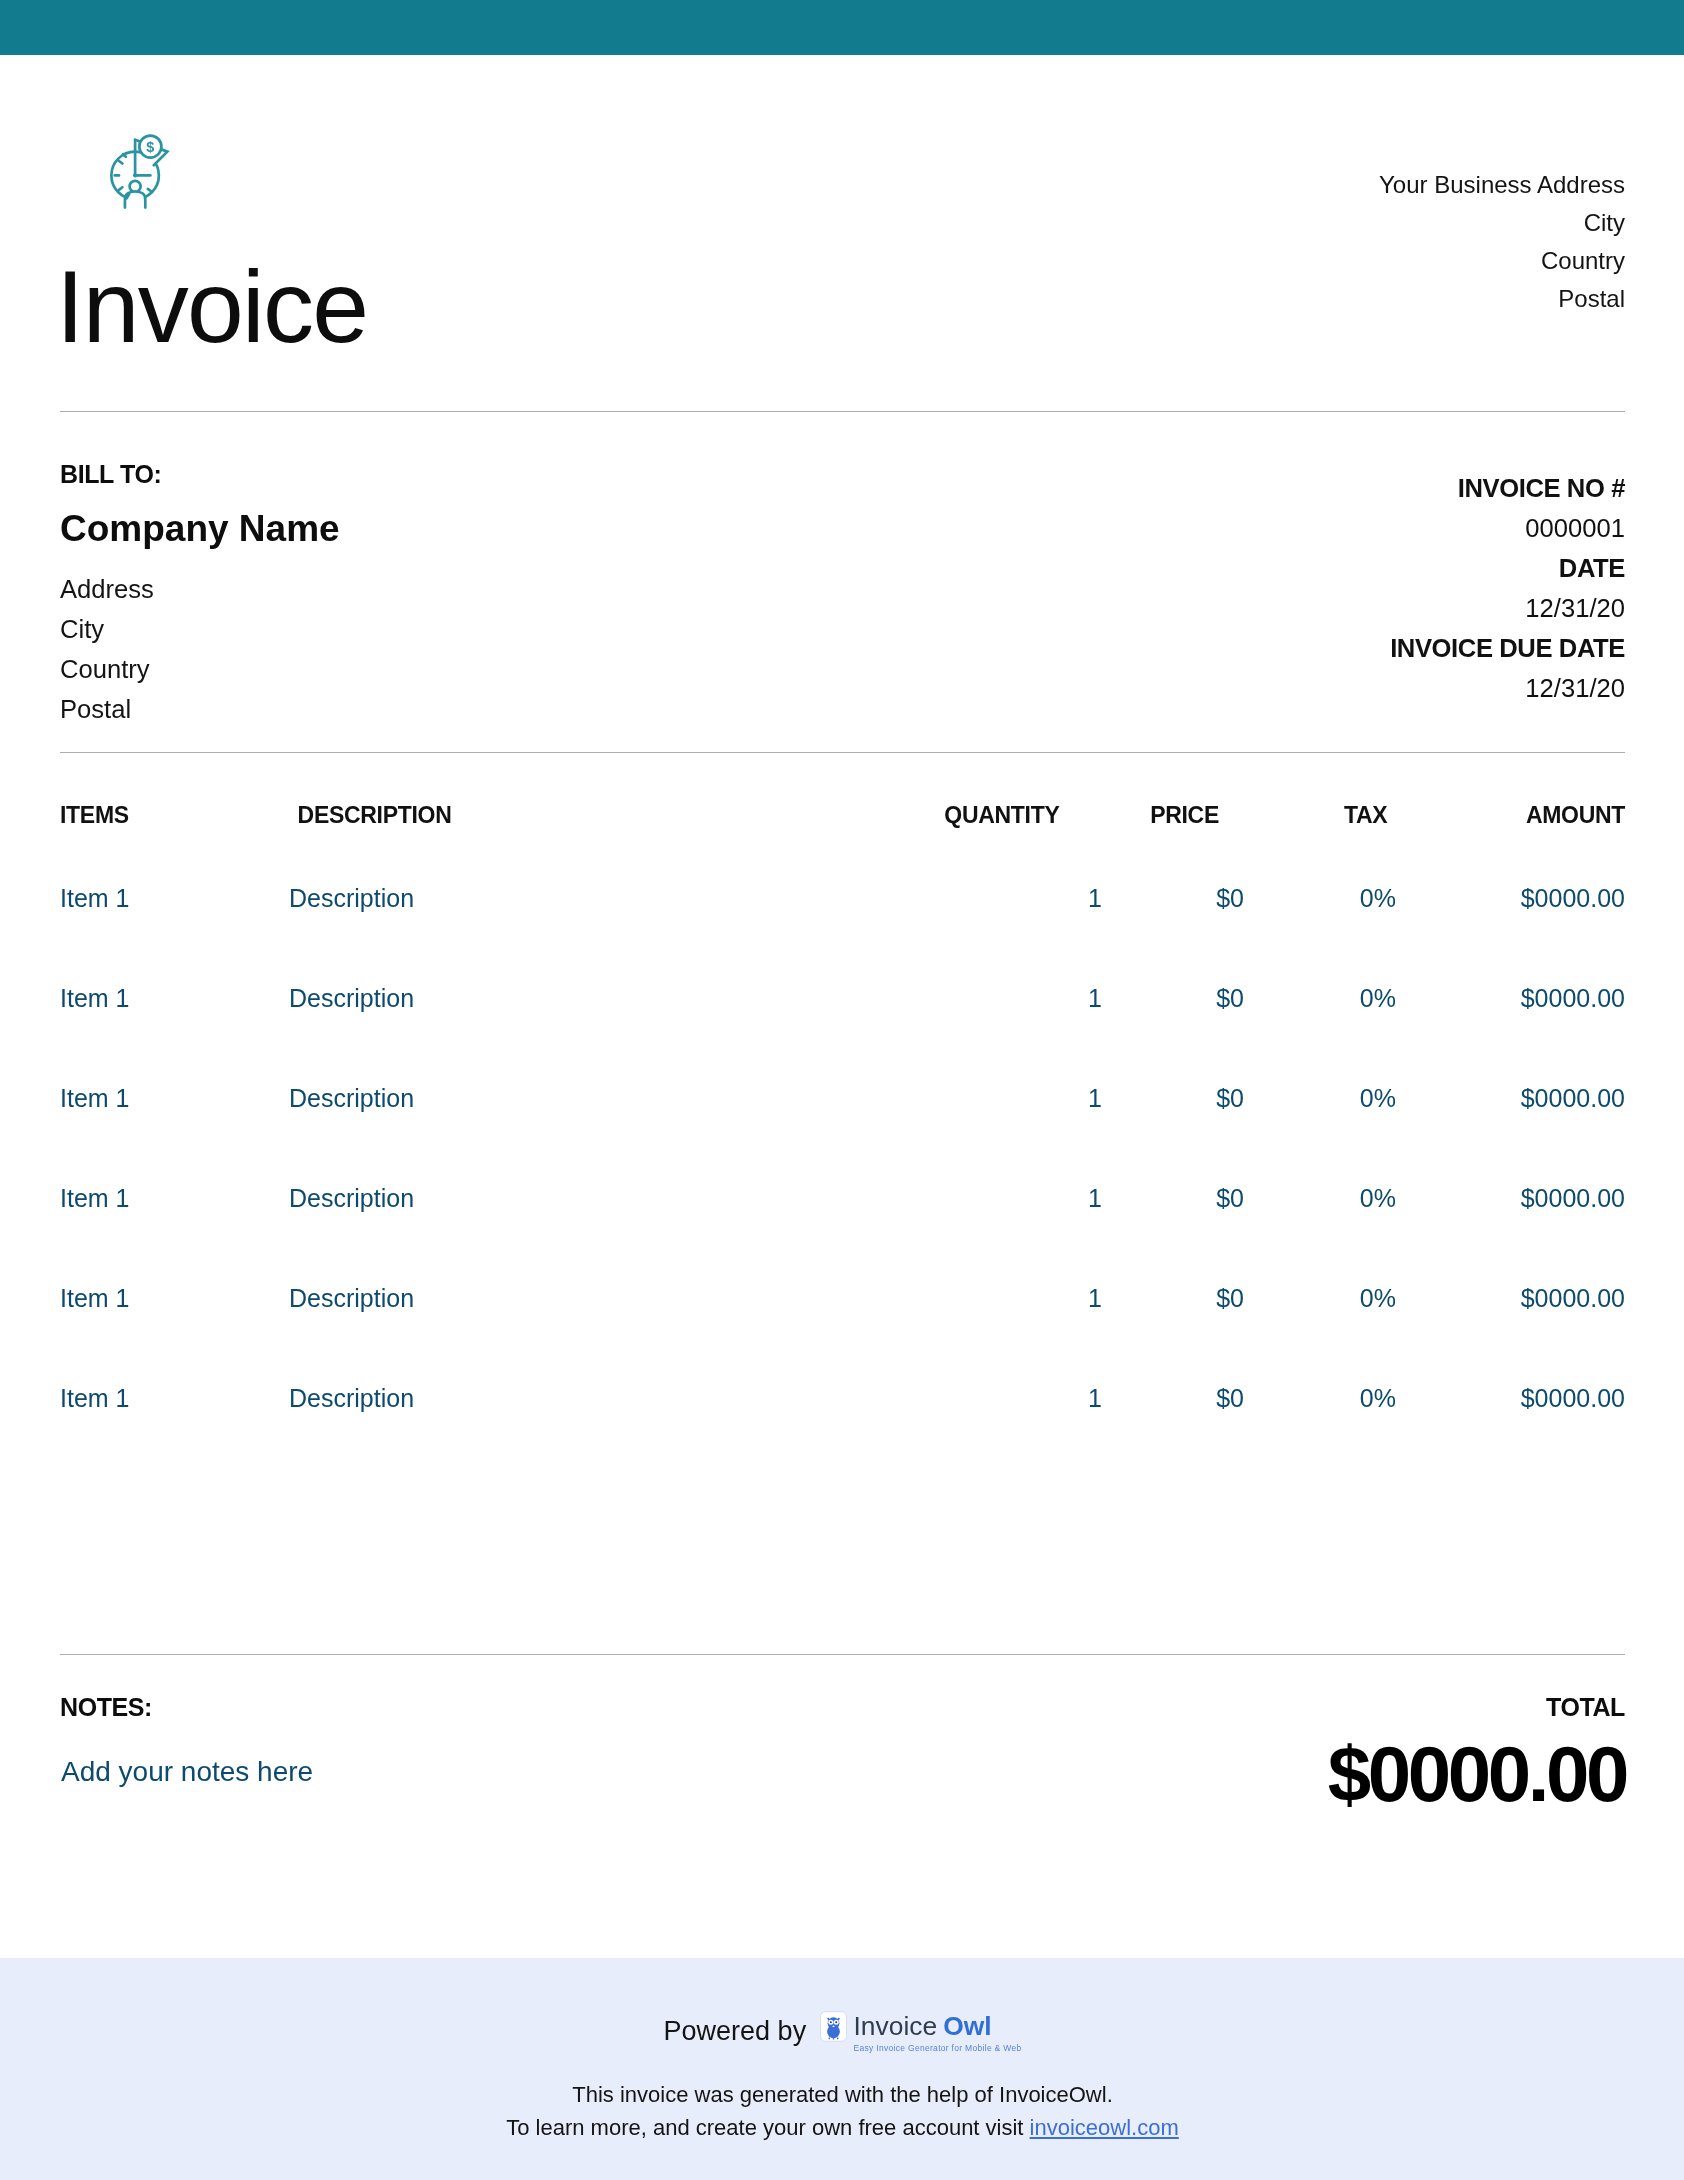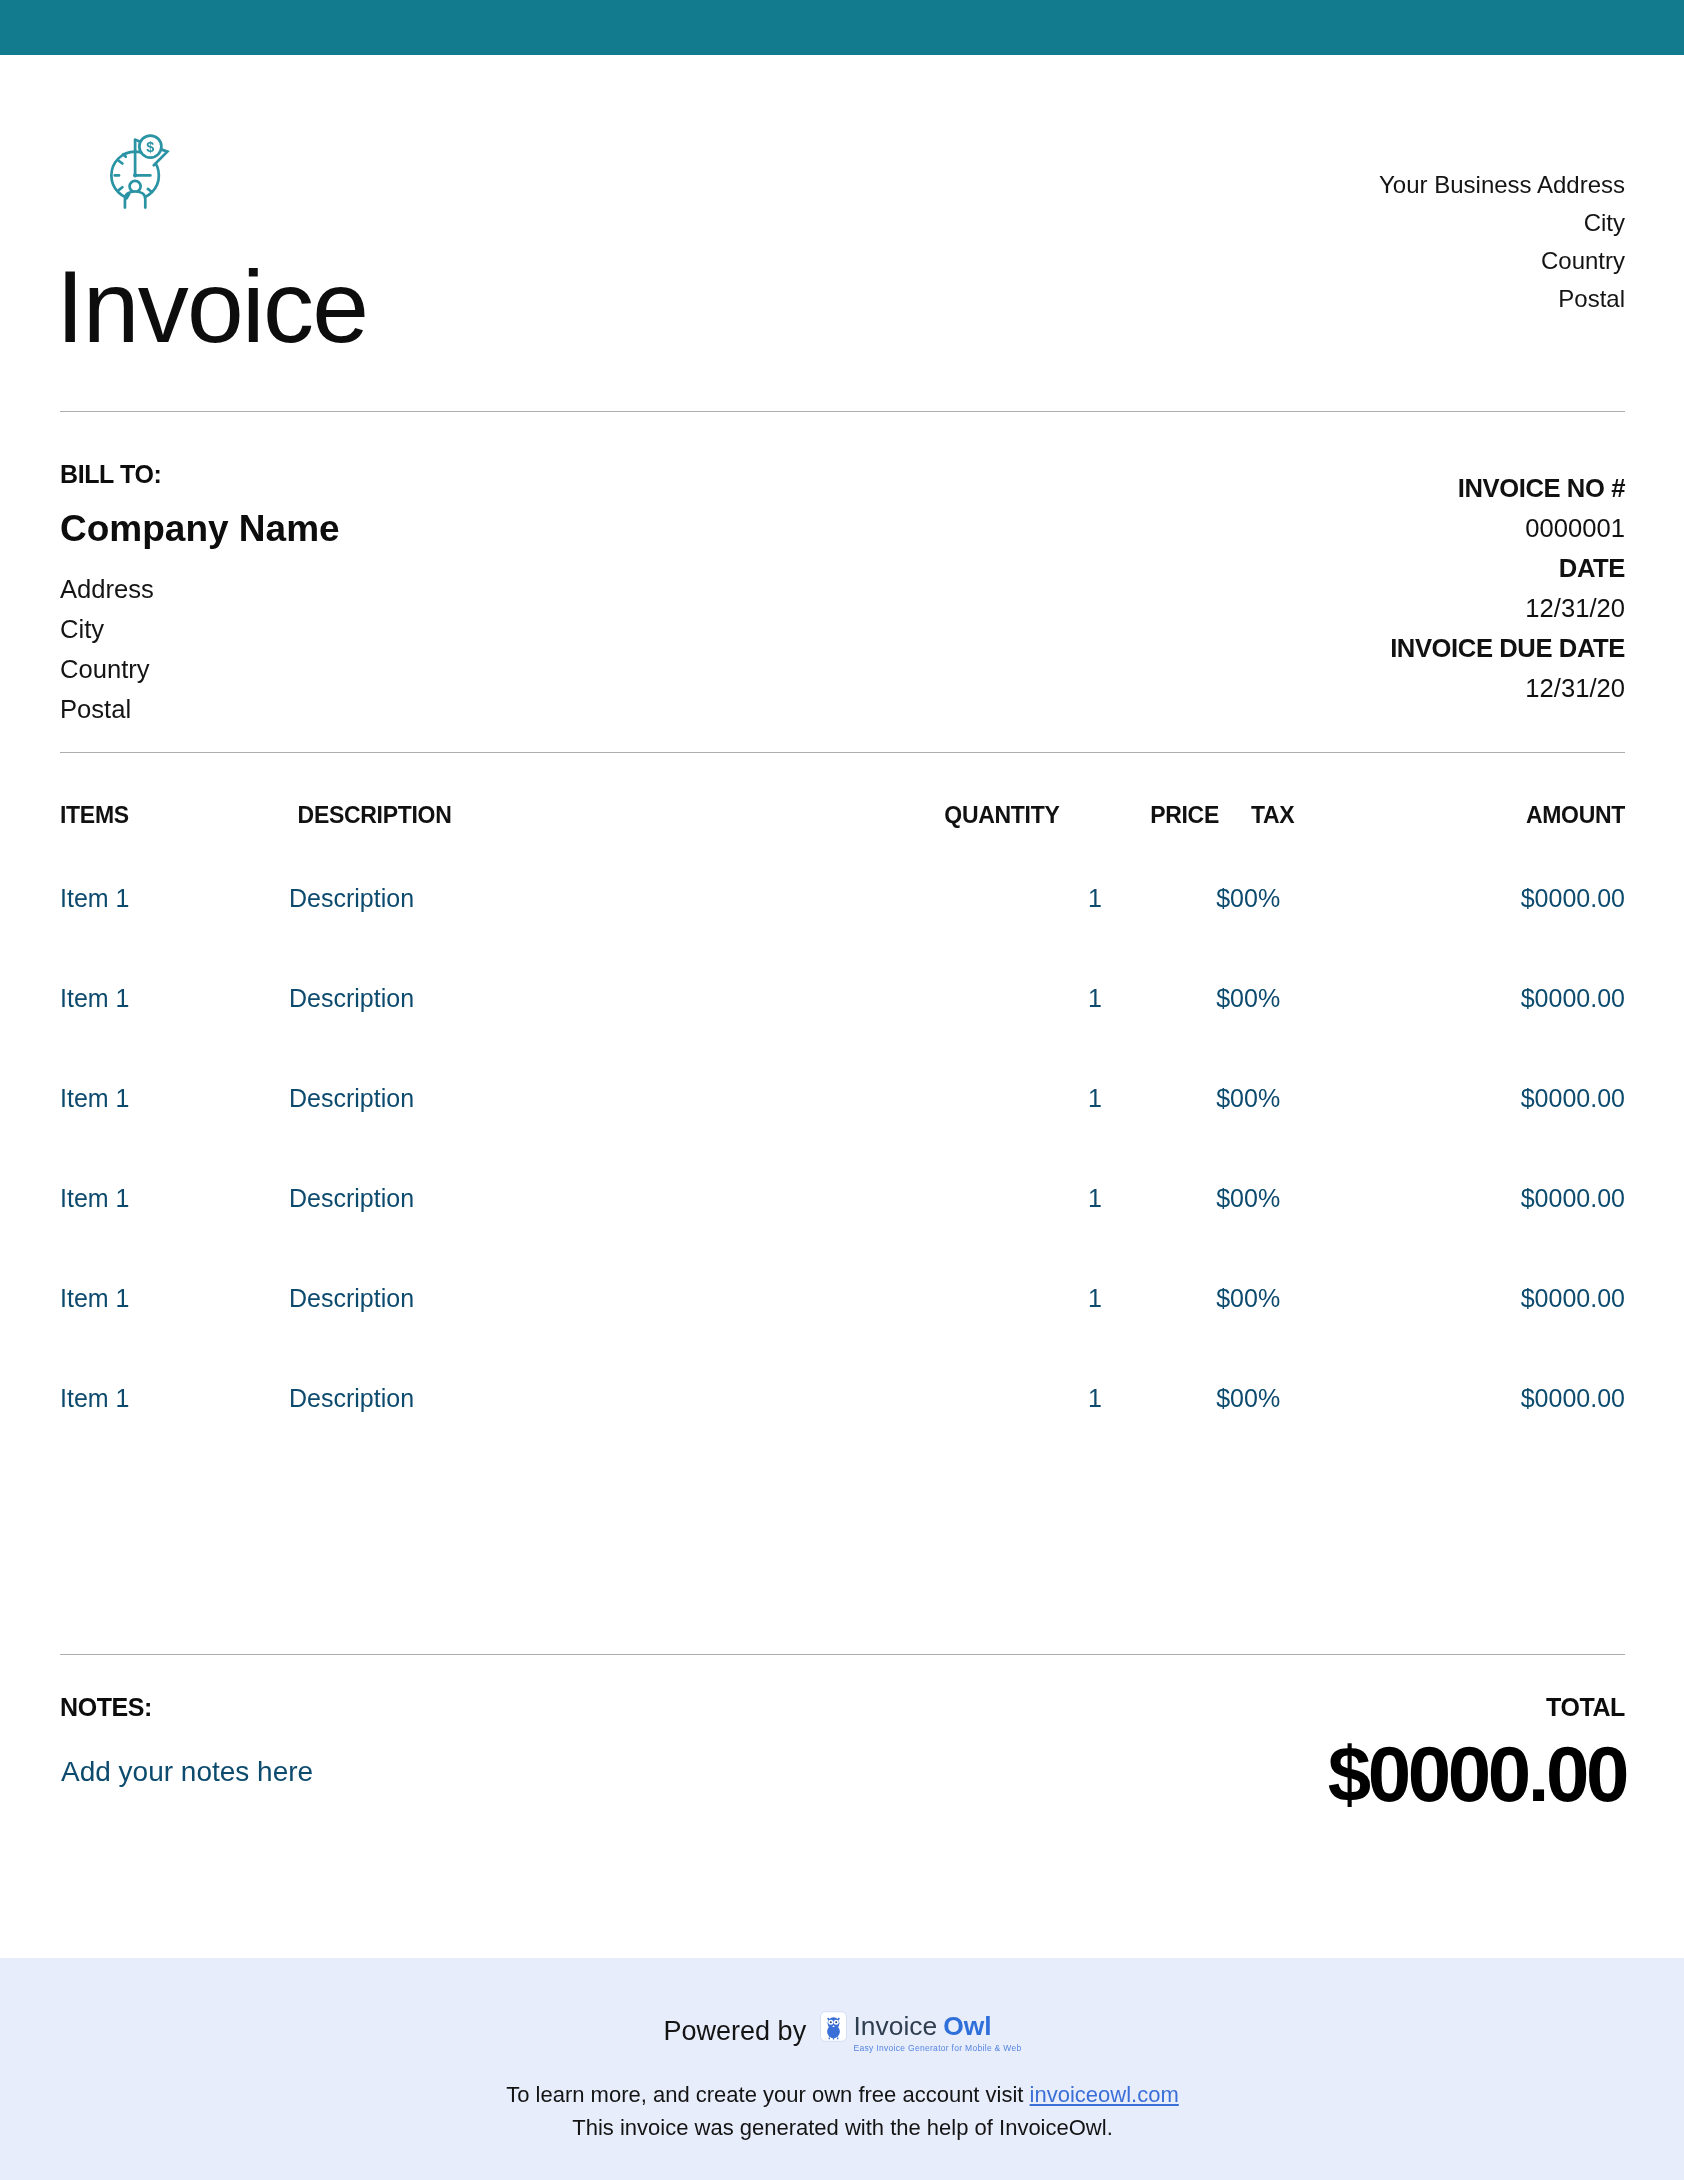--- a/index.html
+++ b/index.html
@@ -28,21 +28,21 @@
   .meta .label{font-weight:700;letter-spacing:-0.4px;}
   
   .thead,.trow{position:absolute;left:60px;right:60px;display:flex;align-items:baseline;}
   .thead{top:802px;font-size:23px;font-weight:700;letter-spacing:-0.3px;gap:32px;}
   .rows{position:absolute;left:60px;right:60px;top:884px;}
   .trow{position:static;display:flex;height:100px;font-size:25px;color:#0c4a6e;}
   .c-items{width:229px;text-align:left;}
   .c-desc{width:623px;text-align:left;}
   .c-qty{width:190px;text-align:right;}
   .c-price{width:142px;text-align:right;}
-  .c-tax{width:152px;text-align:left;}
+  .c-tax{width:152px;text-align:right;}
   .c-amount{width:229px;text-align:right;}
   
   .notes-label{position:absolute;left:60px;top:1693px;}
   .total-label{position:absolute;right:60px;top:1693px;}
   .notes-text{position:absolute;left:61px;top:1756px;font-size:28px;color:#0c4a6e;}
   .total-value{position:absolute;right:59px;top:1729px;font-size:78px;font-weight:700;
                letter-spacing:-3.4px;color:#000;}
   
   .footer{position:absolute;left:0;right:0;top:1958px;bottom:0;background:#E8EDFB;
           display:flex;flex-direction:column;align-items:center;}
@@ -210,23 +210,23 @@
         <span class="brand-text">
           <span class="brand-row">
             <span class="brand-invoice">Invoice</span>
             <span class="brand-owl">Owl</span>
           </span>
           <span class="brand-tagline">Easy Invoice Generator for Mobile &amp; Web</span>
         </span>
       </span>
     </div>
     <div class="footer-lines">
+      <div>This invoice was generated with the help of InvoiceOwl.</div>
       <div>
         <span>To learn more, and create your own free account visit</span>
         <span> </span>
         <a class="footer-link">invoiceowl.com</a>
       </div>
-      <div>This invoice was generated with the help of InvoiceOwl.</div>
     </div>
   </div>
 
 </div>
 
 
 </body></html>

